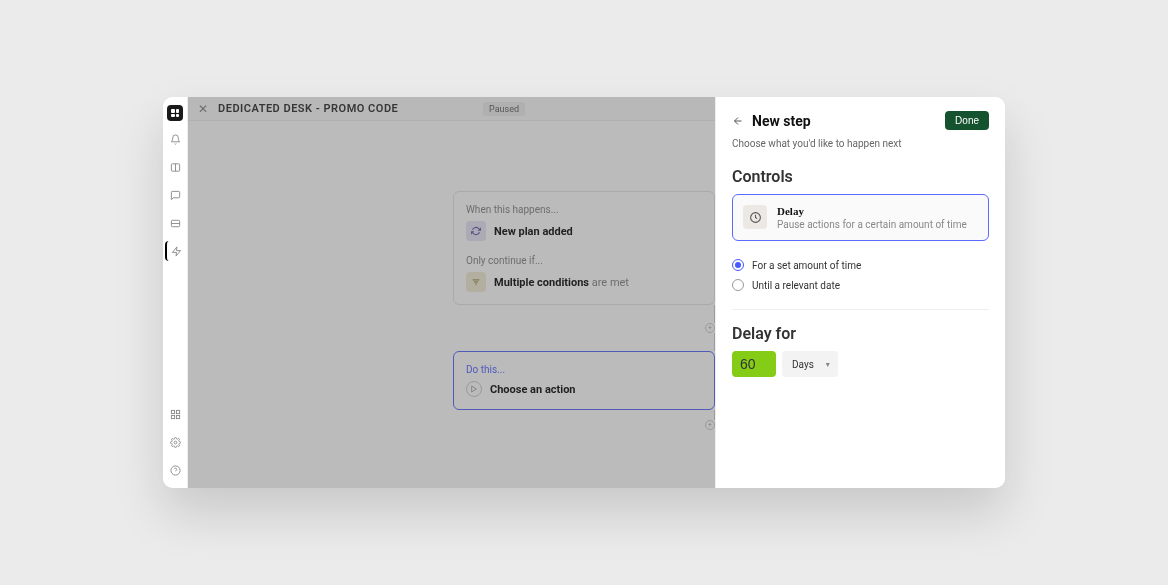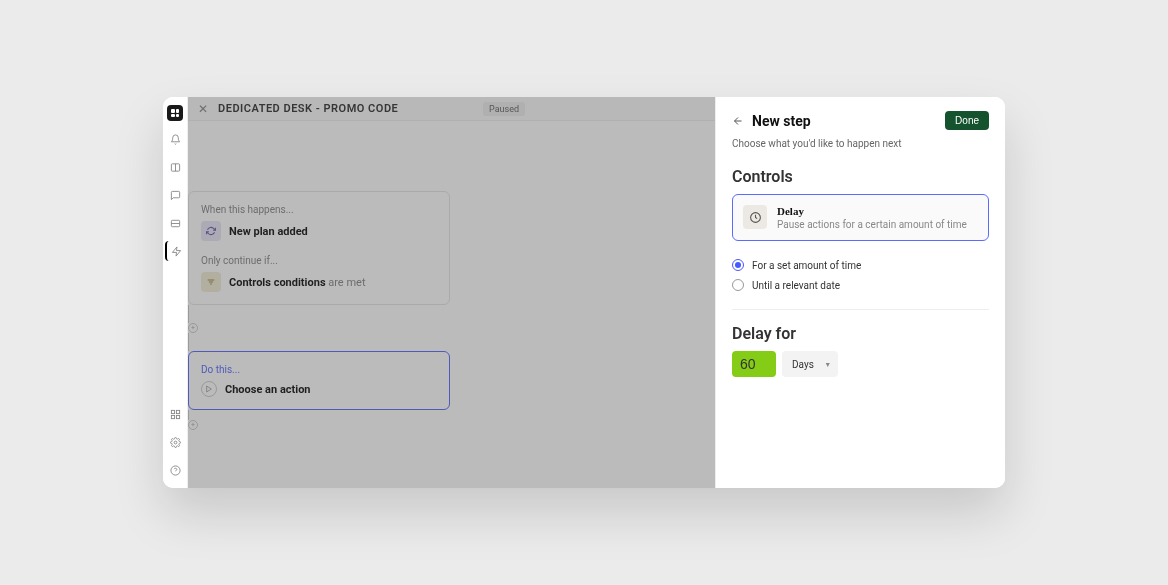--- a/index.html
+++ b/index.html
@@ -90,21 +90,21 @@
 .canvas {
   position: absolute;
   top: 24px;
   left: 0;
   right: 0;
   bottom: 0;
   background-image: radial-gradient(circle, #ddd 0.5px, transparent 0.5px);
   background-size: 10px 10px;
   display: flex;
   flex-direction: column;
-  align-items: flex-start;
+  align-items: flex-end;
   padding-top: 70px;
 }
 .flow-card {
   width: 262px;
   background: #fff;
   border: 1px solid #e5e5e5;
   border-radius: 6px;
   padding: 12px;
   margin-bottom: 0;
 }
@@ -335,21 +335,21 @@
         </div>
         <div class="section-label" style="margin-top:14px;">Only continue if...</div>
         <div class="flow-row">
           <div class="icon-chip chip-yellow">
             <svg width="10" height="10" viewBox="0 0 24 24" fill="none" stroke="currentColor" stroke-width="2.5">
                 <line x1="4" y1="7" x2="20" y2="7"></line>
                 <line x1="7" y1="12" x2="17" y2="12"></line>
                 <line x1="10" y1="17" x2="14" y2="17"></line>
               </svg>
           </div>
-          <div class="flow-text"><strong>Controls conditions</strong><span class="rest"> are met</span></div>
+          <div class="flow-text"><strong>Multiple conditions</strong><span class="rest"> are met</span></div>
         </div>
       </div>
       <div class="connector"></div>
       <div class="add-dot">+</div>
       <div class="connector"></div>
       <div class="flow-card action">
         <div class="section-label blue">Do this...</div>
         <div class="flow-row">
           <div class="icon-chip chip-outline">
             <svg width="8" height="8" viewBox="0 0 24 24" fill="none" stroke="#888" stroke-width="2">

